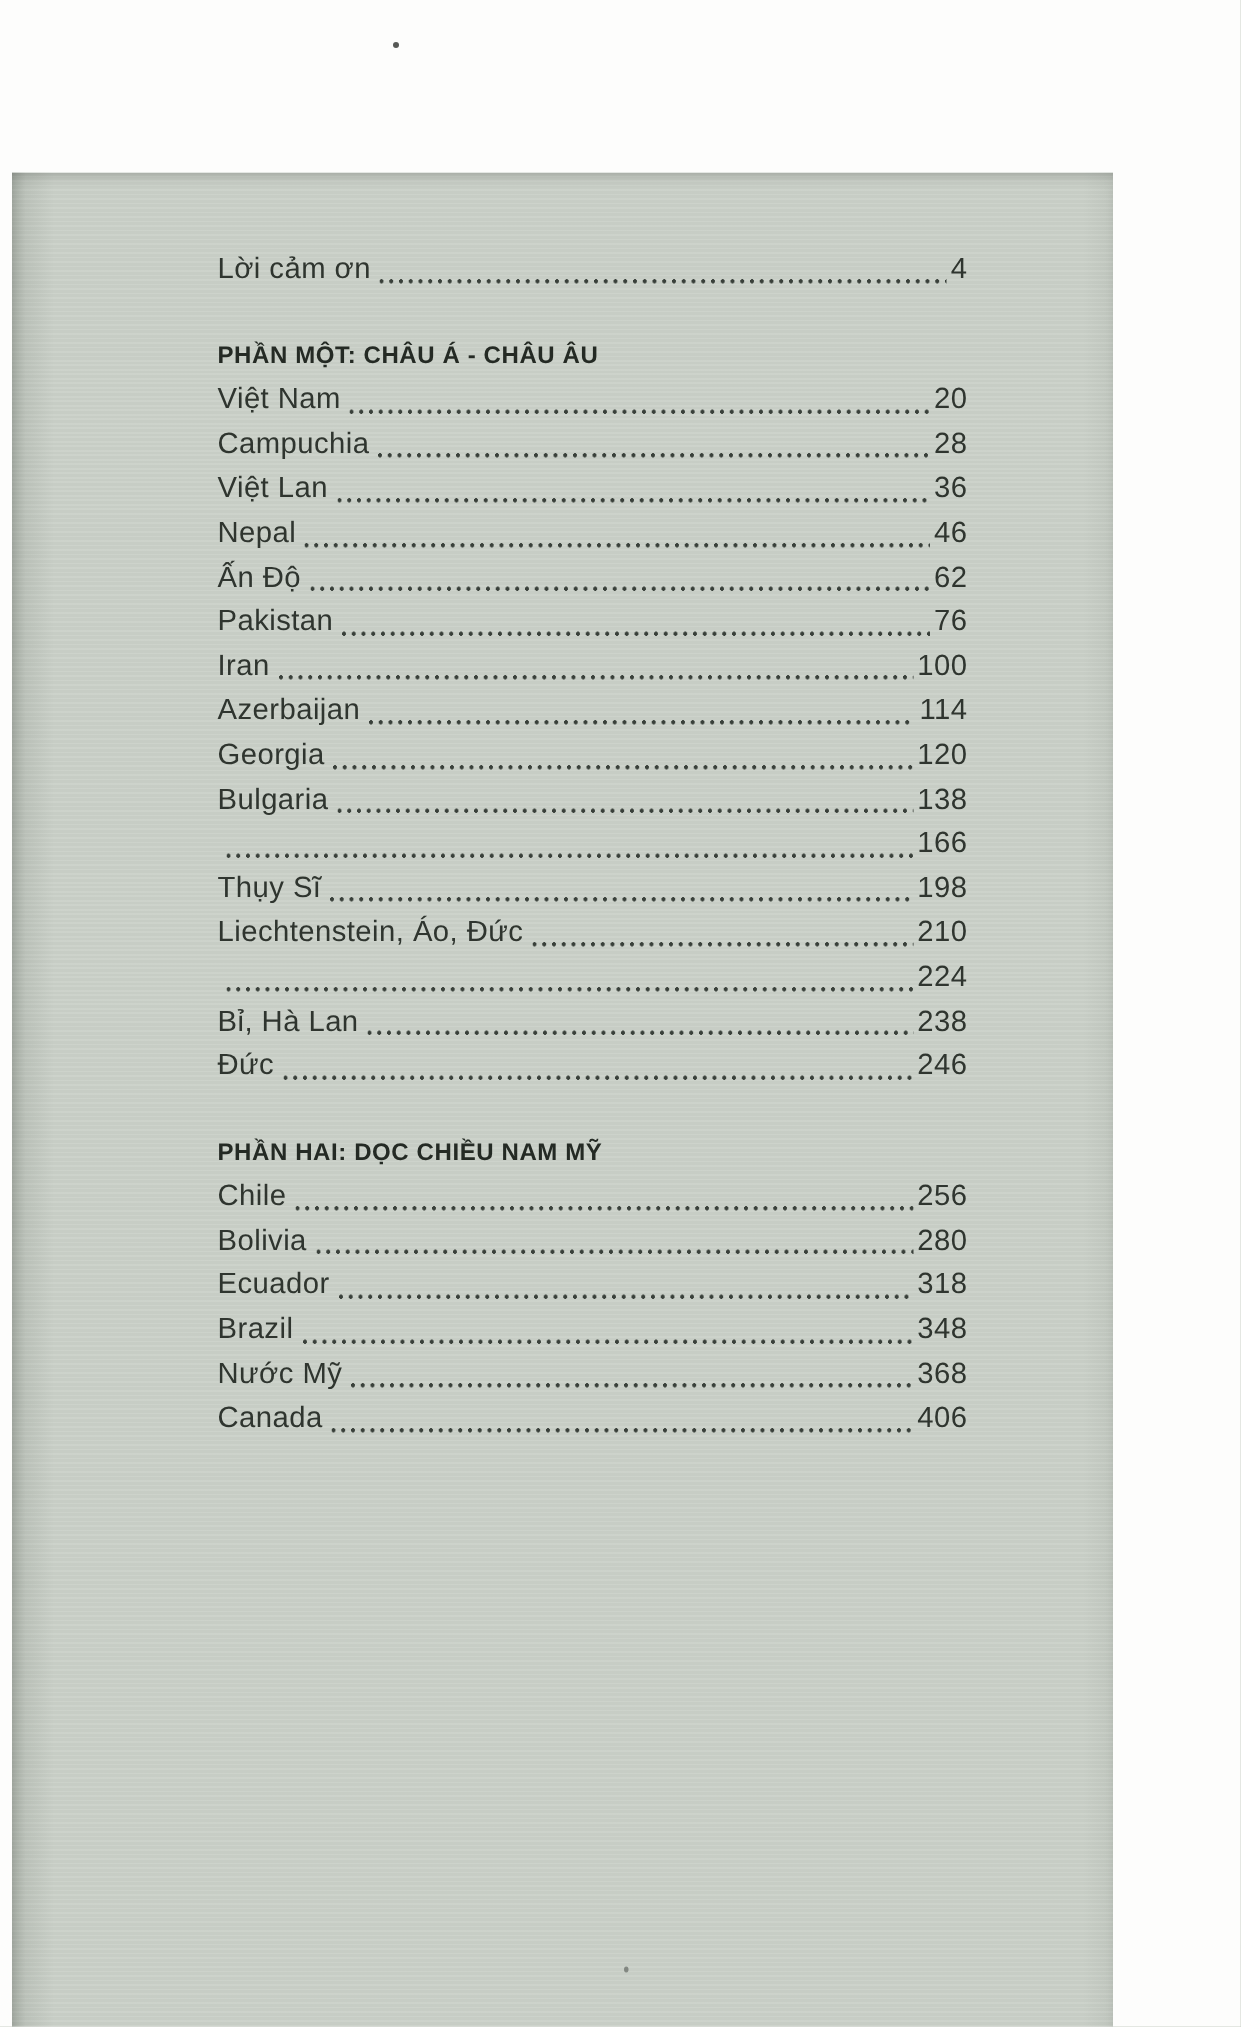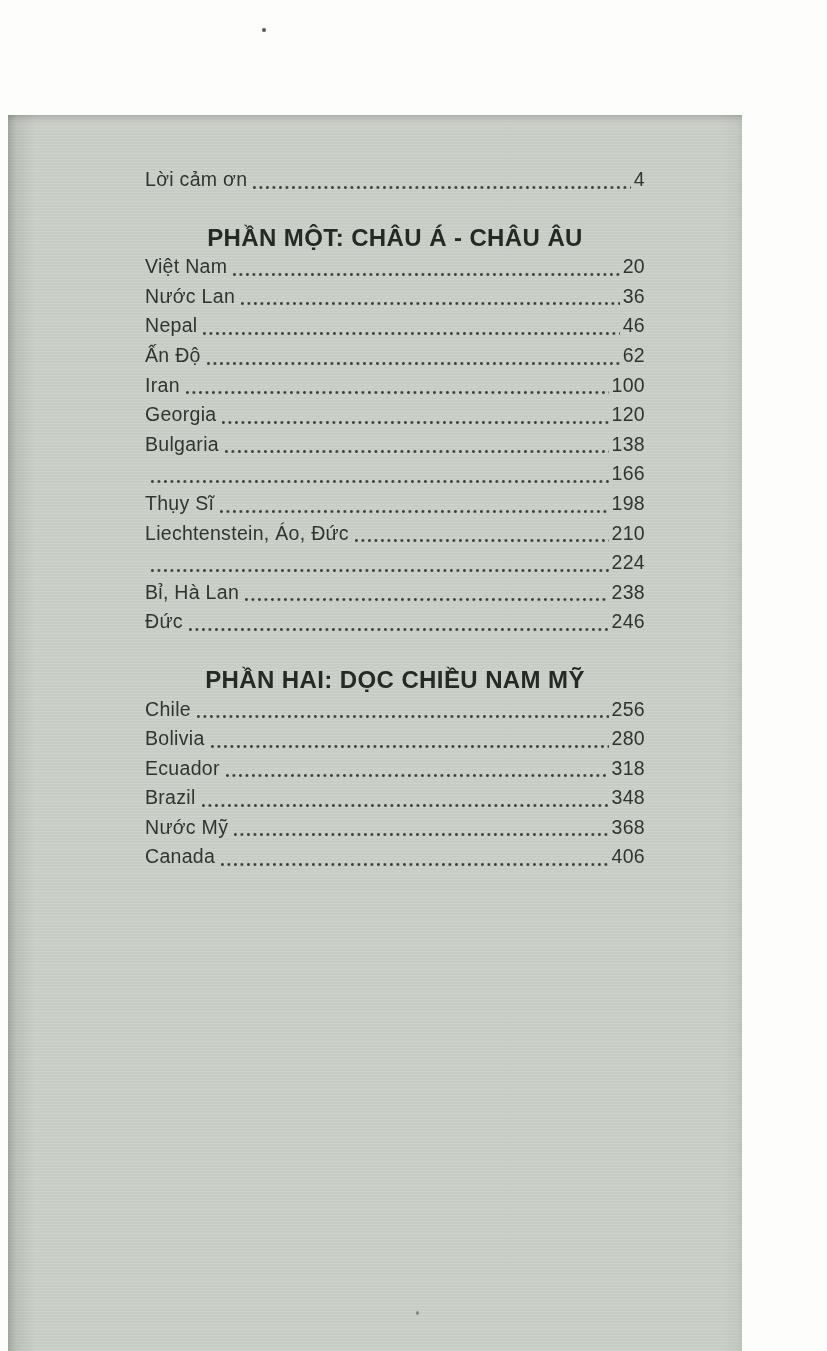--- a/index.html
+++ b/index.html
@@ -28,21 +28,20 @@
       repeating-linear-gradient(0deg, rgba(255,255,255,0.035) 0 1px, rgba(0,0,0,0.018) 1px 3px);
     box-shadow: inset 0 6px 10px -6px rgba(0,0,0,0.30);
   }
   .content {
     position: absolute;
     left: 137px;
     top: 50px;
     width: 500px;
     color: #2f352f;
     font-size: 19.5px;
-    text-align: center;
   }
   .toc-row {
     display: flex;
     align-items: baseline;
     line-height: 29.6px;
     height: 29.6px;
   }
   .lbl {
     white-space: nowrap;
     letter-spacing: 0.3px;
@@ -56,21 +55,21 @@
     height: 3px;
     align-self: flex-end;
     margin: 0 3px 6px 6px;
     background-image: radial-gradient(circle at 1.4px 1.5px, #39403a 1.25px, rgba(0,0,0,0) 1.5px);
     background-size: 6.5px 3px;
     background-repeat: repeat-x;
     background-position: left bottom;
     min-width: 12px;
   }
   .toc-heading {
-    font-size: 24px;
+    font-size: 16px;
     font-weight: bold;
     letter-spacing: 0.4px;
     color: #242a24;
     line-height: 29.6px;
     height: 29.6px;
     margin: 28px 0 0 0;
   }
   .speck {
     position: absolute;
     border-radius: 50%;
@@ -94,40 +93,55 @@
     </div>
 
     <h2 class="toc-heading">PHẦN MỘT: CHÂU Á - CHÂU ÂU</h2>
 
     <div class="toc-row">
       <span class="lbl">Việt Nam</span>
       <span class="dots"></span>
       <span class="num">20</span>
     </div>
     <div class="toc-row">
-      <span class="lbl">Nước Lan</span>
+      <span class="lbl">Campuchia</span>
+      <span class="dots"></span>
+      <span class="num">28</span>
+    </div>
+    <div class="toc-row">
+      <span class="lbl">Việt Lan</span>
       <span class="dots"></span>
       <span class="num">36</span>
     </div>
     <div class="toc-row">
       <span class="lbl">Nepal</span>
       <span class="dots"></span>
       <span class="num">46</span>
     </div>
     <div class="toc-row">
       <span class="lbl">Ấn Độ</span>
       <span class="dots"></span>
       <span class="num">62</span>
     </div>
     <div class="toc-row">
+      <span class="lbl">Pakistan</span>
+      <span class="dots"></span>
+      <span class="num">76</span>
+    </div>
+    <div class="toc-row">
       <span class="lbl">Iran</span>
       <span class="dots"></span>
       <span class="num">100</span>
     </div>
     <div class="toc-row">
+      <span class="lbl">Azerbaijan</span>
+      <span class="dots"></span>
+      <span class="num">114</span>
+    </div>
+    <div class="toc-row">
       <span class="lbl">Georgia</span>
       <span class="dots"></span>
       <span class="num">120</span>
     </div>
     <div class="toc-row">
       <span class="lbl">Bulgaria</span>
       <span class="dots"></span>
       <span class="num">138</span>
     </div>
     <div class="toc-row">

